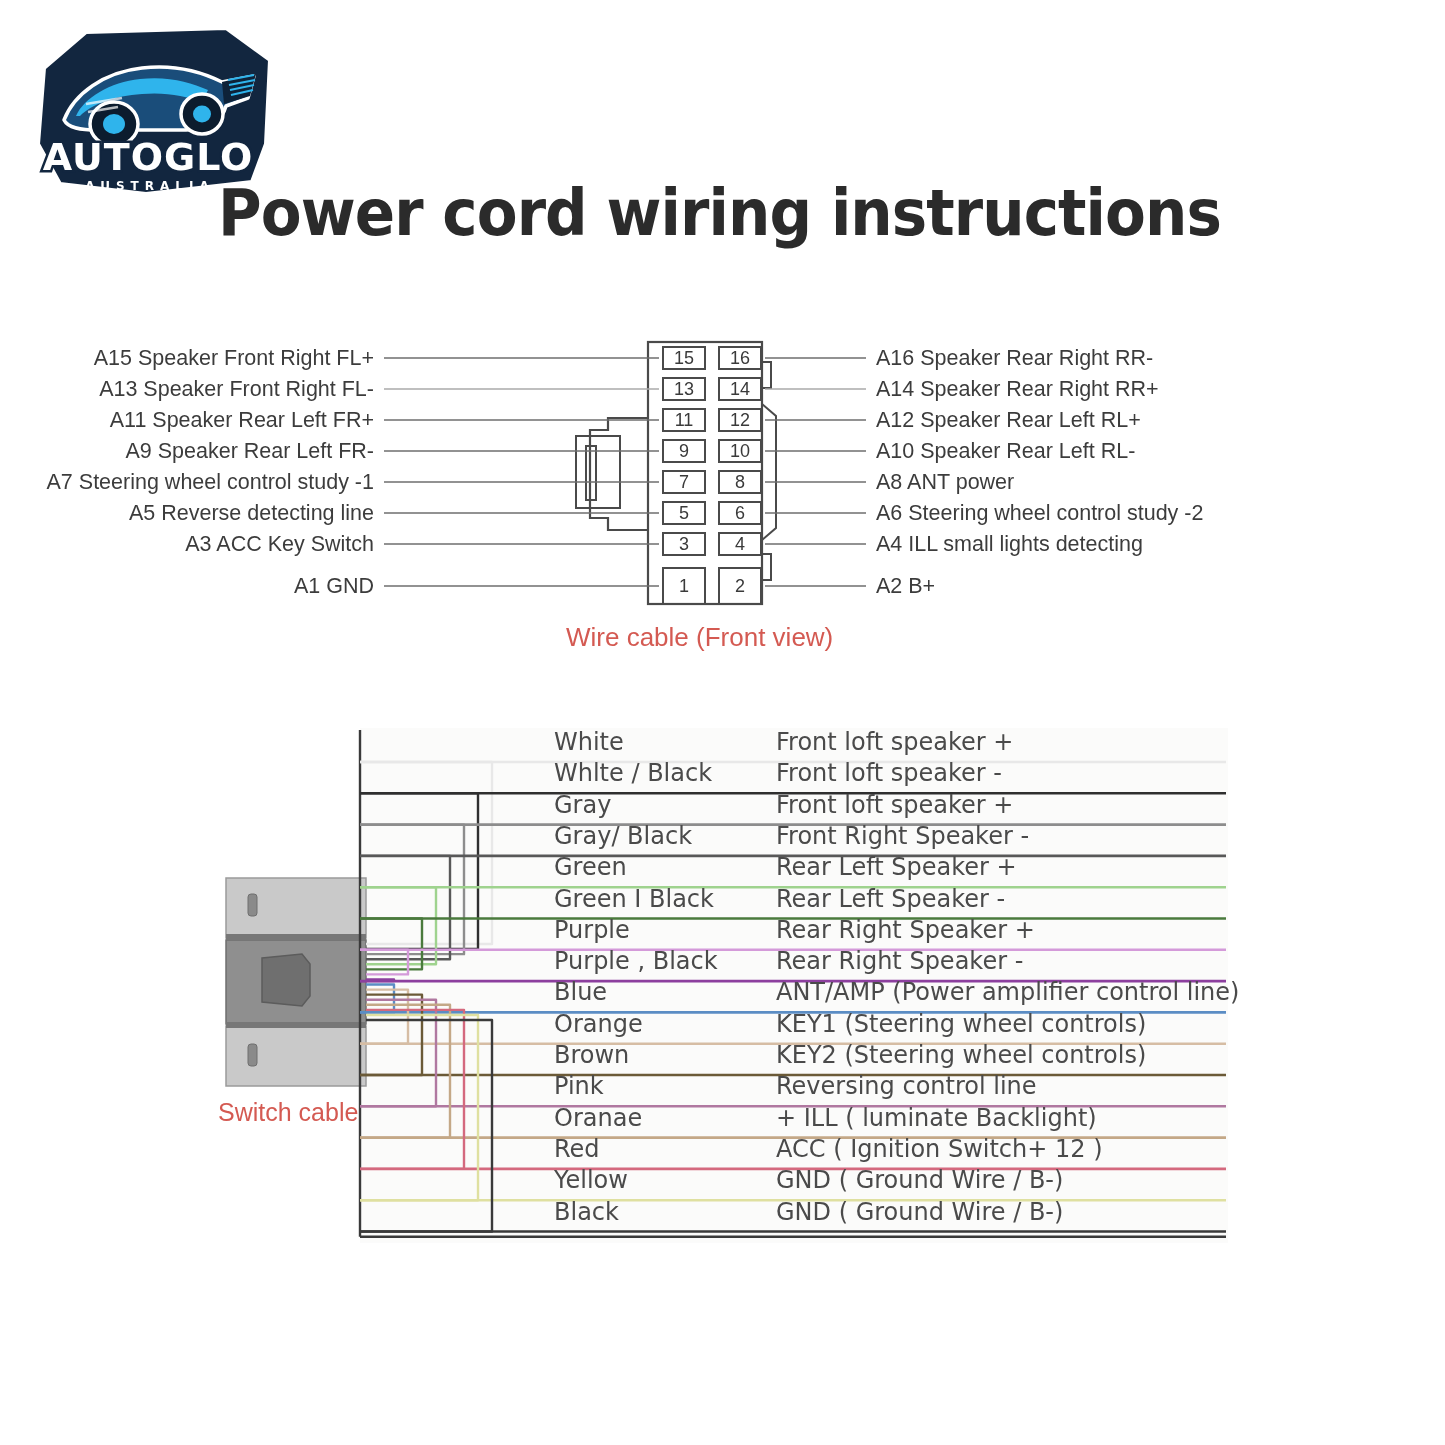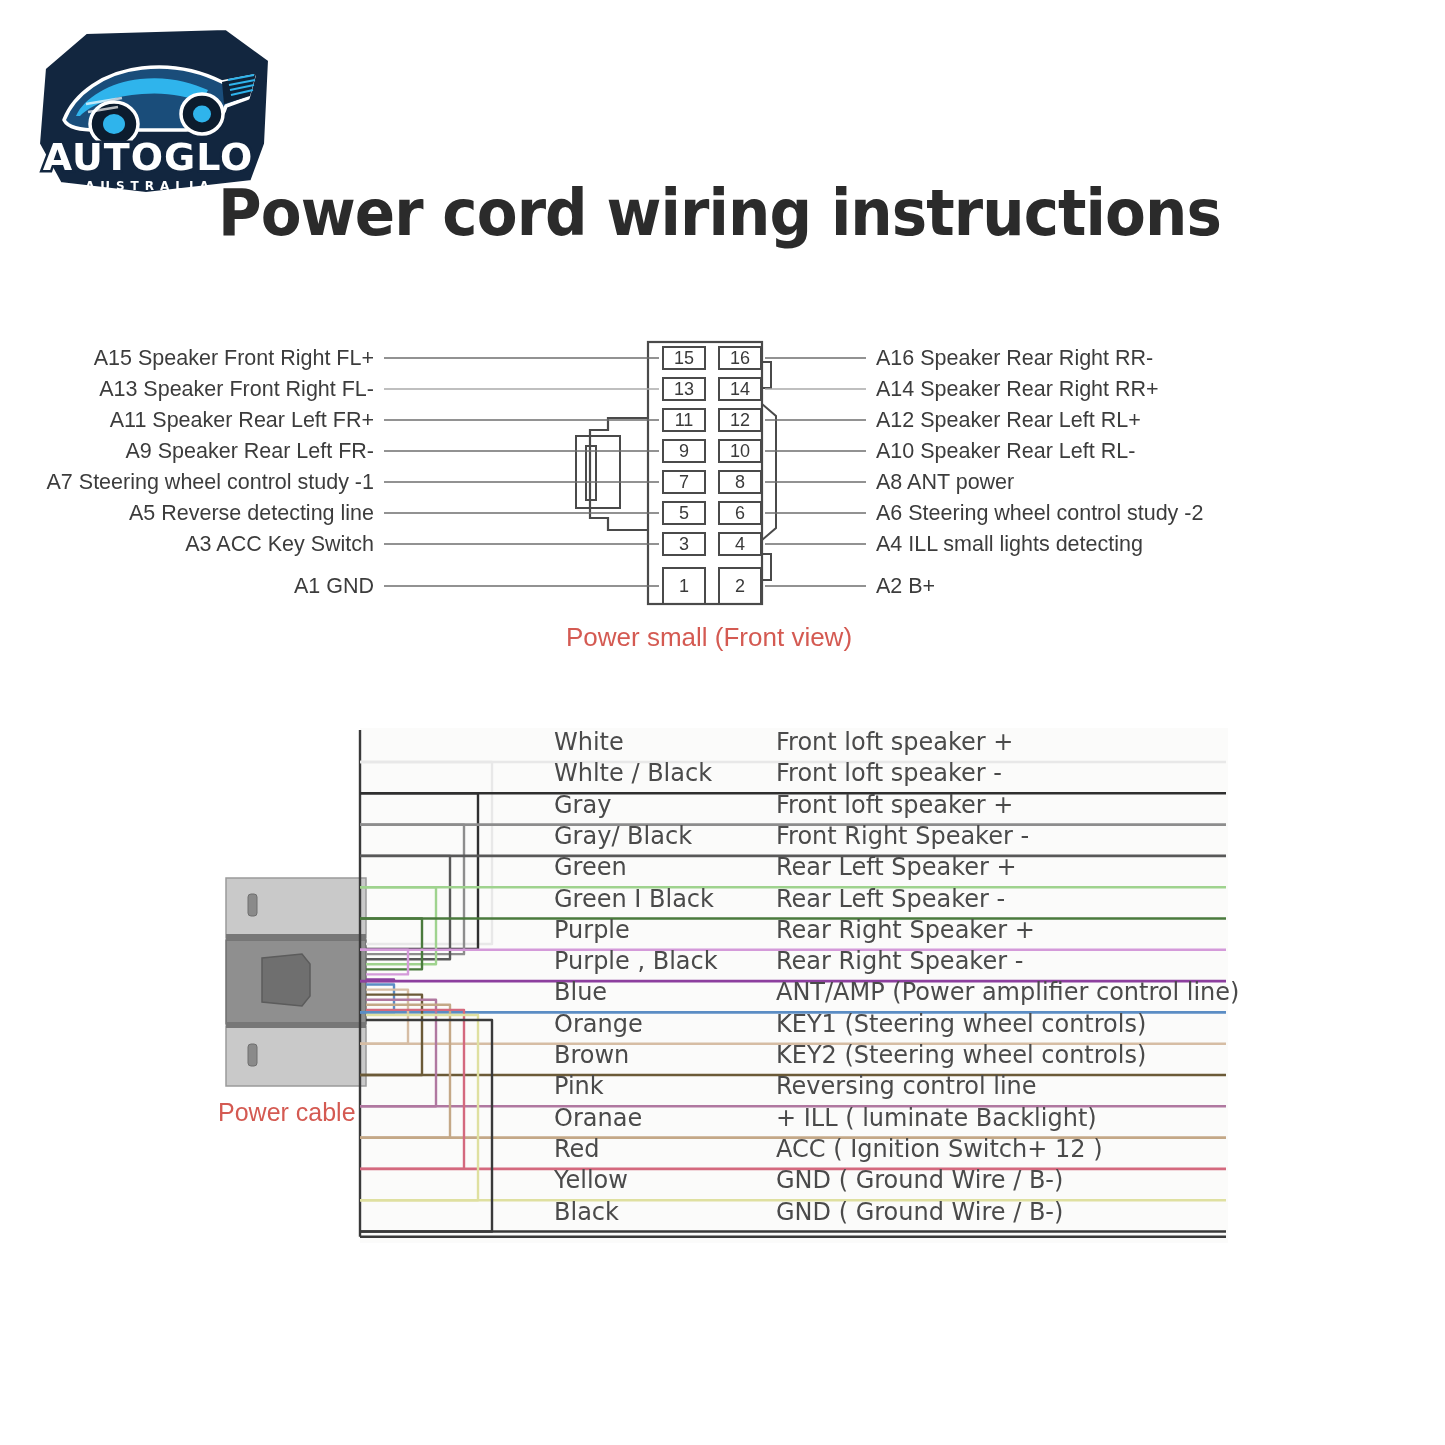--- a/index.html
+++ b/index.html
@@ -164,21 +164,21 @@
           <text x="740" y="230" class="pnum">4</text>
           <line x1="765" y1="224" x2="866" y2="224" stroke="#6e6e6e" stroke-width="1.6"></line>
           <text x="876" y="231" class="plabel" text-anchor="start">A4 ILL small lights detecting</text>
           <rect x="719" y="248" width="42" height="36" fill="none" stroke="#4a4a4a" stroke-width="2"></rect>
           <text x="740" y="272" class="pnum">2</text>
           <line x1="765" y1="266" x2="866" y2="266" stroke="#6e6e6e" stroke-width="1.6"></line>
           <text x="876" y="273" class="plabel" text-anchor="start">A2 B+</text>
         </g>
       </svg>
   </div>
-  <div class="caption">Power small  (Front view)</div>
+  <div class="caption">Wire cable  (Front view)</div>
 
   <div class="wiretable">
     <svg id="wire-svg" viewBox="0 0 1445 580" xmlns="http://www.w3.org/2000/svg">
         <g>
           <rect x="352" y="28" width="868" height="514.8" fill="#fbfbfa" stroke="none"></rect>
           <rect x="218" y="178" width="140" height="60" fill="#c9c9c9" stroke="#9a9a9a" stroke-width="1.5"></rect>
           <rect x="218" y="240" width="140" height="84" fill="#8f8f8f" stroke="#6f6f6f" stroke-width="1.5"></rect>
           <rect x="218" y="326" width="140" height="60" fill="#c9c9c9" stroke="#9a9a9a" stroke-width="1.5"></rect>
           <rect x="240" y="194" width="9" height="22" rx="3" fill="#8a8a8a" stroke="#6f6f6f" stroke-width="1"></rect>
           <rect x="240" y="344" width="9" height="22" rx="3" fill="#8a8a8a" stroke="#6f6f6f" stroke-width="1"></rect>
@@ -248,15 +248,15 @@
           <path d="M358 314.93333333333334 L470 314.93333333333334 L470 500.2 L352 500.2" fill="none" stroke="#dfe0a0" stroke-width="2.4" stroke-linejoin="round"></path>
           <text x="546" y="488.2" class="wname">Yellow</text>
           <text x="768" y="488.2" class="wfunc">GND ( Ground Wire / B-)</text>
           <line x1="352" y1="531.5" x2="1218" y2="531.5" stroke="#3a3a3a" stroke-width="2.6"></line>
           <path d="M358 320 L484 320 L484 531.5 L352 531.5" fill="none" stroke="#3a3a3a" stroke-width="2.4" stroke-linejoin="round"></path>
           <text x="546" y="519.5" class="wname">Black</text>
           <text x="768" y="519.5" class="wfunc">GND ( Ground Wire / B-)</text>
         </g>
       </svg>
   </div>
-  <div class="pcable">Power cable</div>
+  <div class="pcable">Switch cable</div>
 
 </div>
 
 </body></html>

